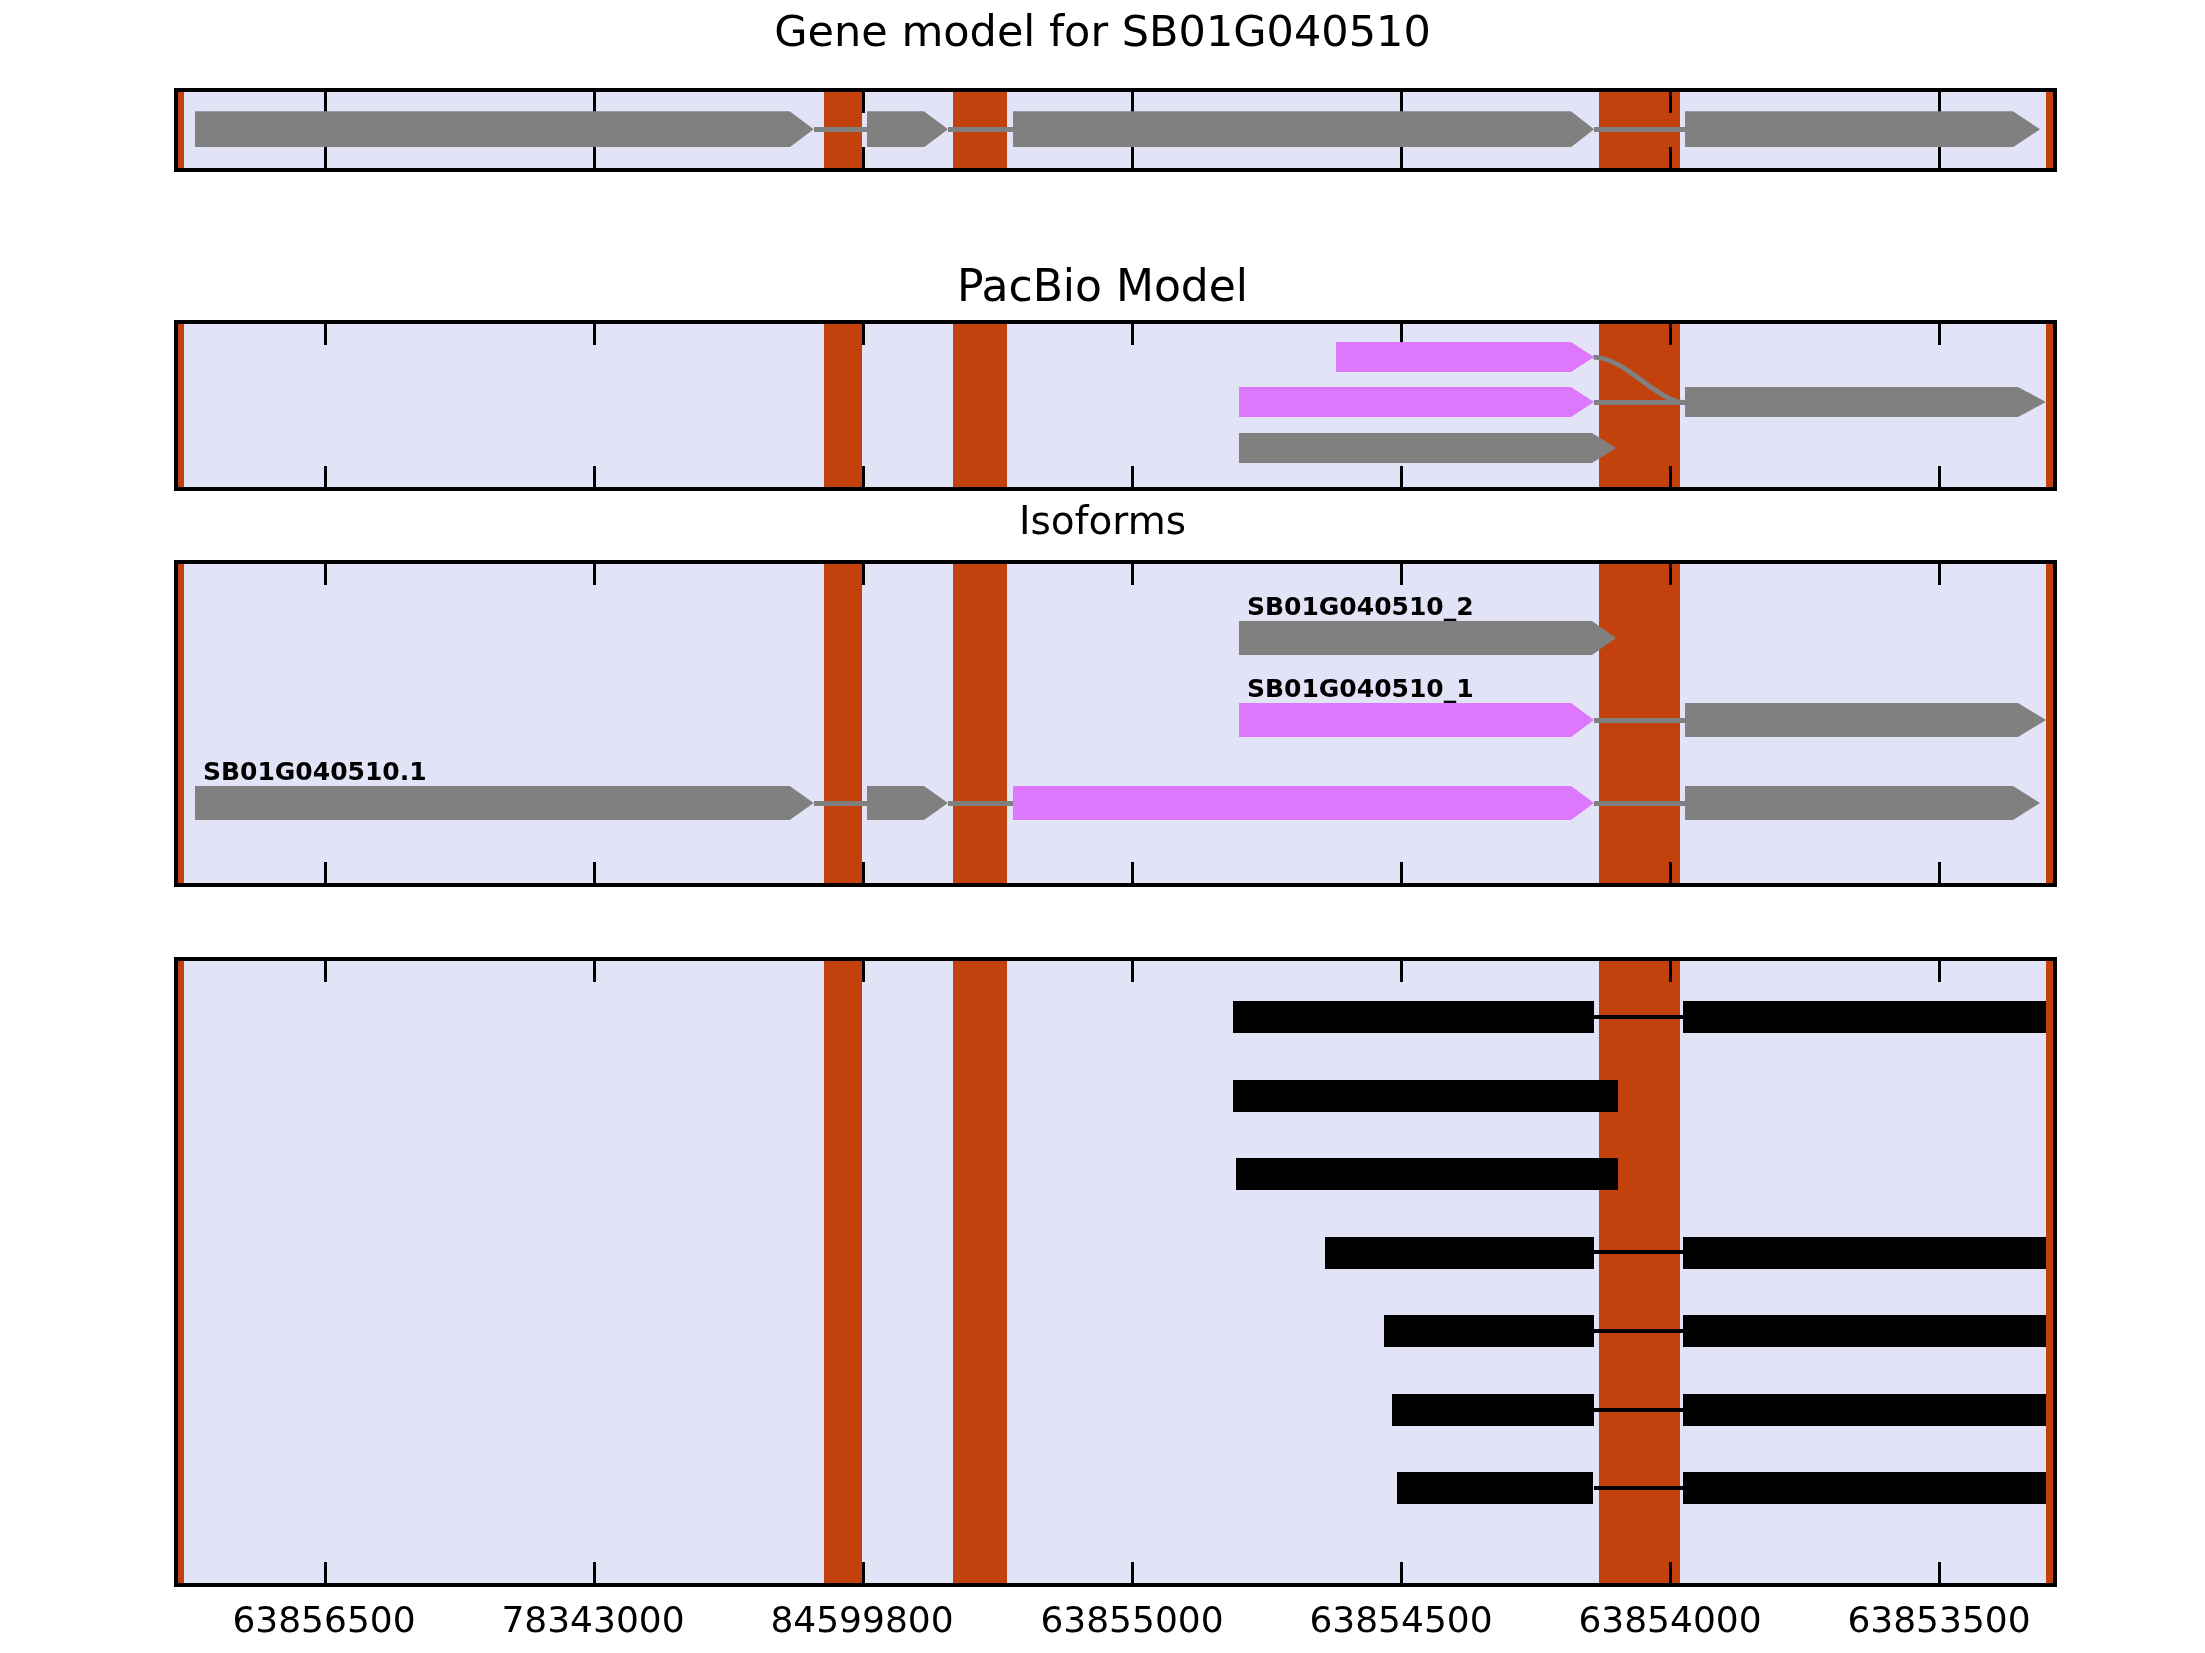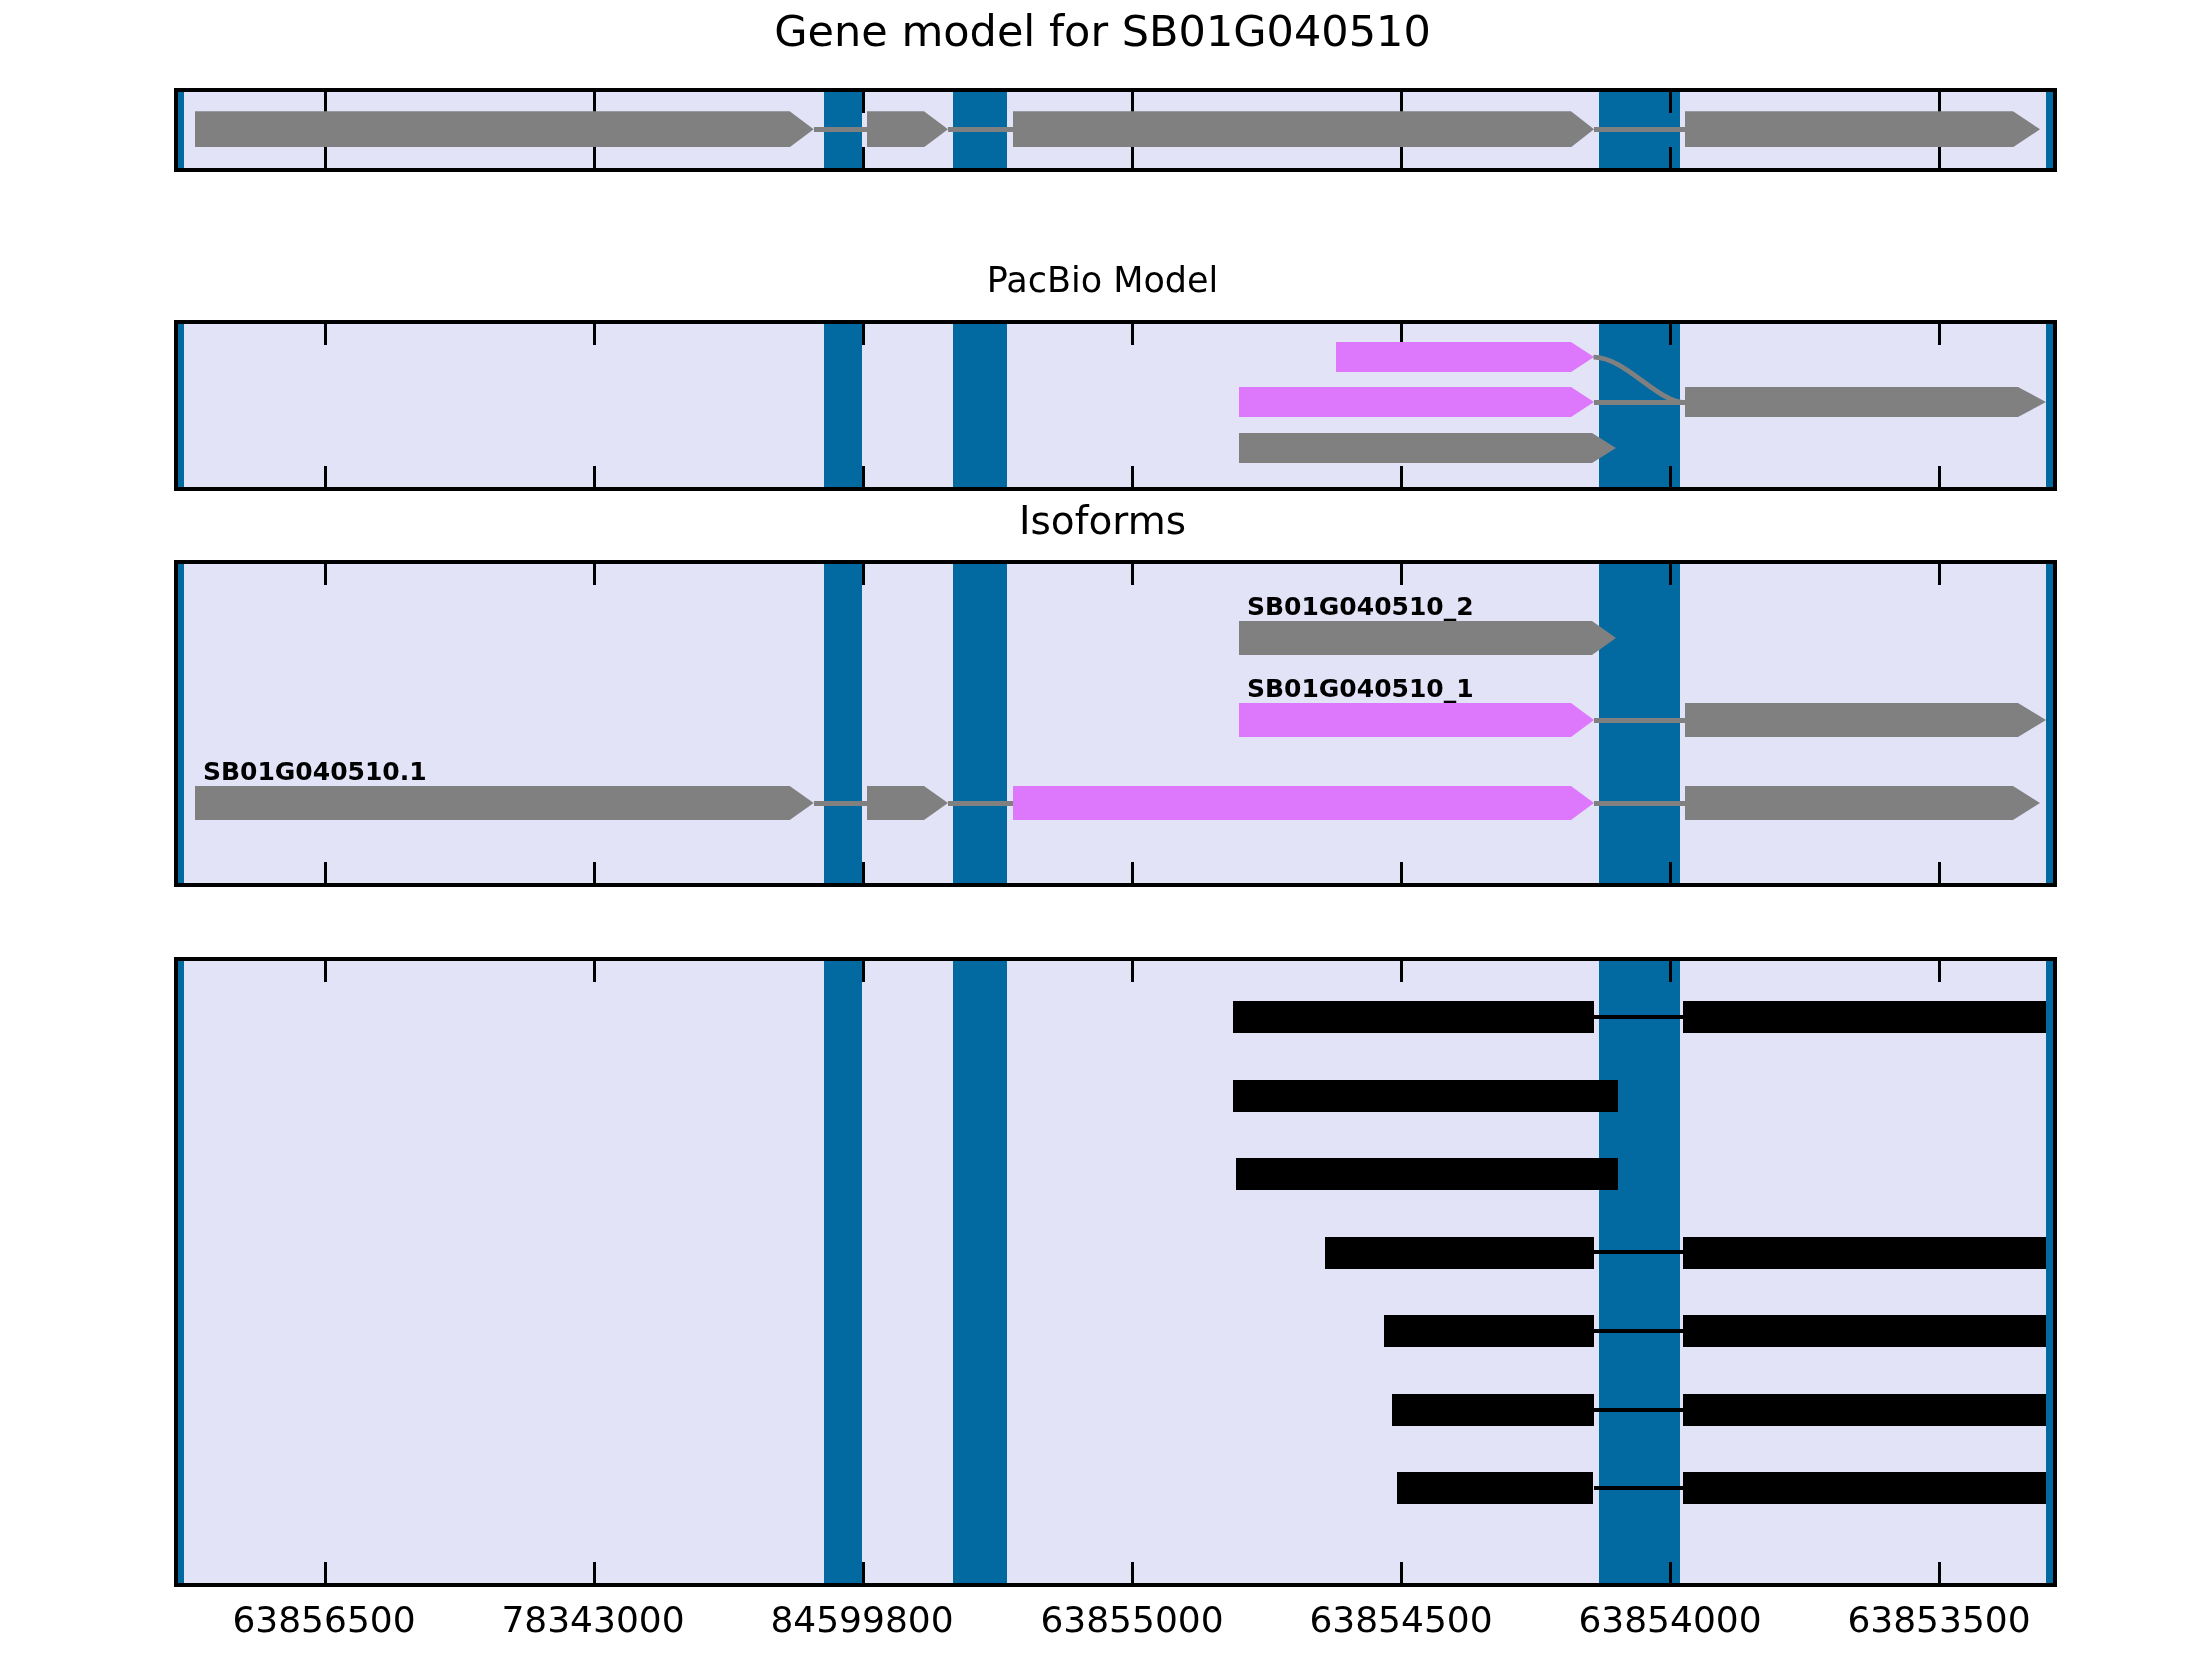--- a/index.html
+++ b/index.html
@@ -5,25 +5,25 @@
   html,body{margin:0;padding:0;background:#ffffff;}
   body{width:2205px;height:1654px;font-family:"DejaVu Sans",sans-serif;overflow:hidden;}
   .stage{position:relative;width:2205px;height:1654px;background:#fff;}
 
   .panel-title{
     position:absolute;left:0;width:2205px;text-align:center;
     font-family:"DejaVu Sans",sans-serif;font-weight:400;color:#000;
     white-space:nowrap;
   }
   #title-main{font-size:43px;top:5.5px;}
-  #title-pacbio{font-size:35px;top:260px;}
+  #title-pacbio{font-size:44px;top:260px;}
   #title-isoforms{font-size:39px;top:498px;}
   #title-reads{font-size:39px;top:895px;}
 
-  .axes{position:absolute;box-sizing:border-box;border:4.8px solid #000;background:#0369a1;overflow:hidden;}
+  .axes{position:absolute;box-sizing:border-box;border:4.8px solid #000;background:#c2410c;overflow:hidden;}
   .bands{position:absolute;left:0;top:0;right:0;bottom:0;}
   .band{position:absolute;top:0;bottom:0;background:#e3e3f8;}
   .tick{position:absolute;width:3.4px;background:#000;}
   .tick.top{top:0;height:20.7px;}
   .tick.bot{bottom:0;height:20.7px;}
 
   
   .feat{position:absolute;}
 
   .intronline{position:absolute;background:#808080;height:4.8px;}

